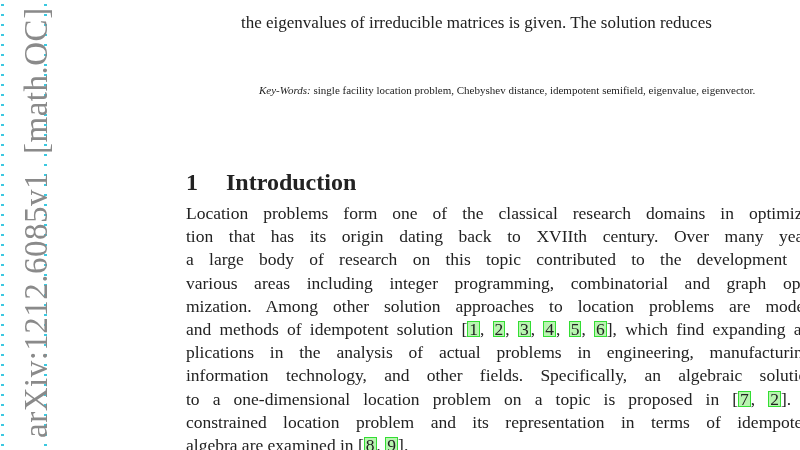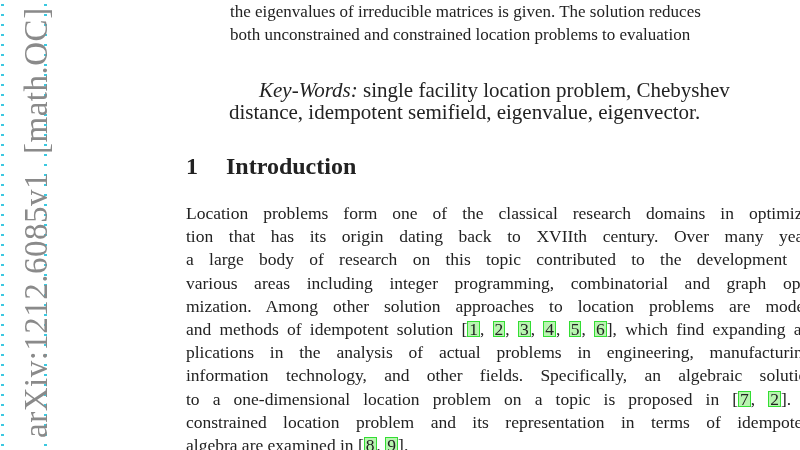--- a/index.html
+++ b/index.html
@@ -58,39 +58,39 @@
     }
     .abstract {
       position: absolute;
       left: 43px;
       top: 0;
       width: 530px;
       font-size: 17px;
       line-height: 21.5px;
     }
     .abstract p {
-      margin: 1px;
+      margin: 12px;
       text-align: justify;
       text-align-last: left;
       font-family: Liberation Serif, serif;
     }
     .keywords {
       position: absolute;
       left: 43px;
       top: 79px;
       width: 530px;
-      font-size: 21px;
+      font-size: 11px;
       line-height: 22px;
       text-indent: 30px;
     }
     .keywords em { font-style: italic; }
     .section-heading {
       position: absolute;
       left: 0;
-      top: 153px;
+      top: 169px;
       font-size: 24px;
       font-weight: bold;
       white-space: nowrap;
     }
     .section-heading .num { display: inline-block; width: 40px; }
     .body-text {
       position: absolute;
       left: 0;
       top: 202px;
       width: 630px;
@@ -122,21 +122,20 @@
   <div class="dots-left"></div>
   <div class="dots-right"></div>
   <div class="stamp-text">
     <span>arXiv:1212.6085v1</span><span class="gap"></span><span>[math.OC]</span><span class="gap"></span>
   </div>
 </div>
 
 <div class="page">
   <div class="abstract">
     <p>the eigenvalues of irreducible matrices is given.  The solution reduces</p>
-    <p>both unconstrained and constrained location problems to evaluation</p>
   </div>
 
   <div class="keywords">
     <em>Key-Words:</em><span> single facility location problem, Chebyshev distance, idempotent semifield, eigenvalue, eigenvector.</span>
   </div>
 
   <div class="section-heading">
     <span class="num">1</span><span>Introduction</span>
   </div>
 

